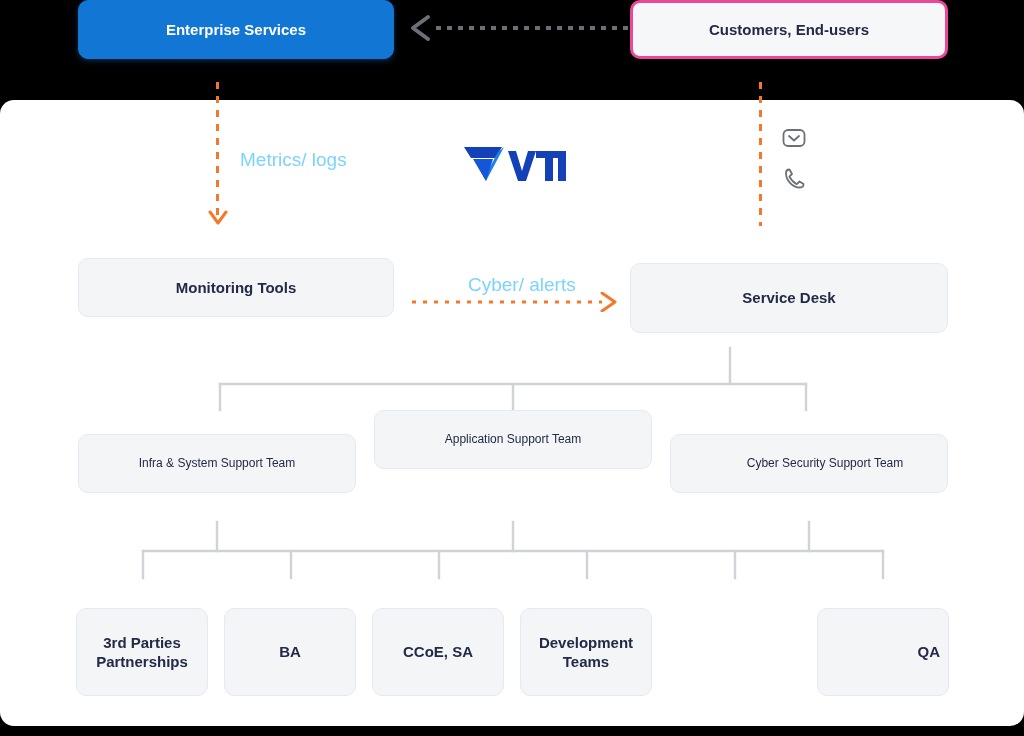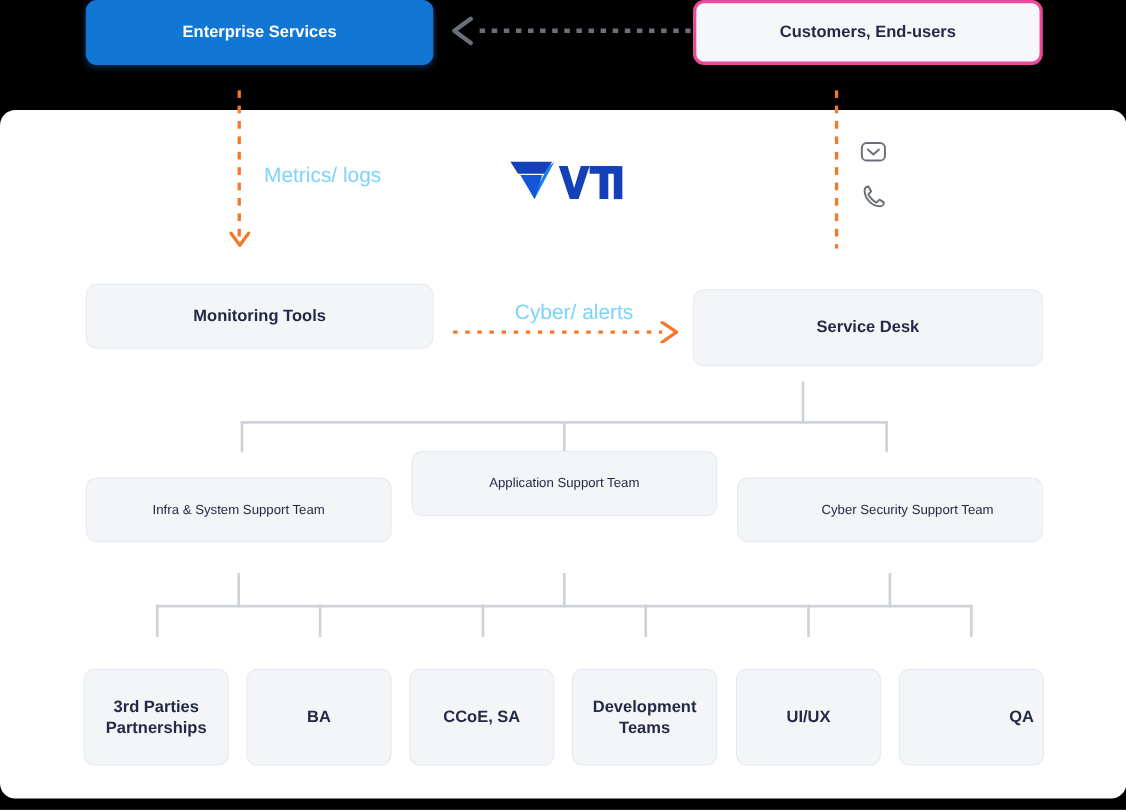--- a/index.html
+++ b/index.html
@@ -237,21 +237,18 @@
     <span>CCoE, SA</span>
   </div>
 
   <div class="box leaf t-leaf" id="box-dev">
     <span>
       <span>Development</span><br>
       <span>Teams</span>
     </span>
   </div>
 
-  <div class="box leaf t-leaf" id="box-uiux">
-    <span>UI/UX</span>
-  </div>
 
   <div class="box leaf t-leaf" id="box-qa">
     <span>QA</span>
   </div>
 
 </div>
 
 </body></html>

